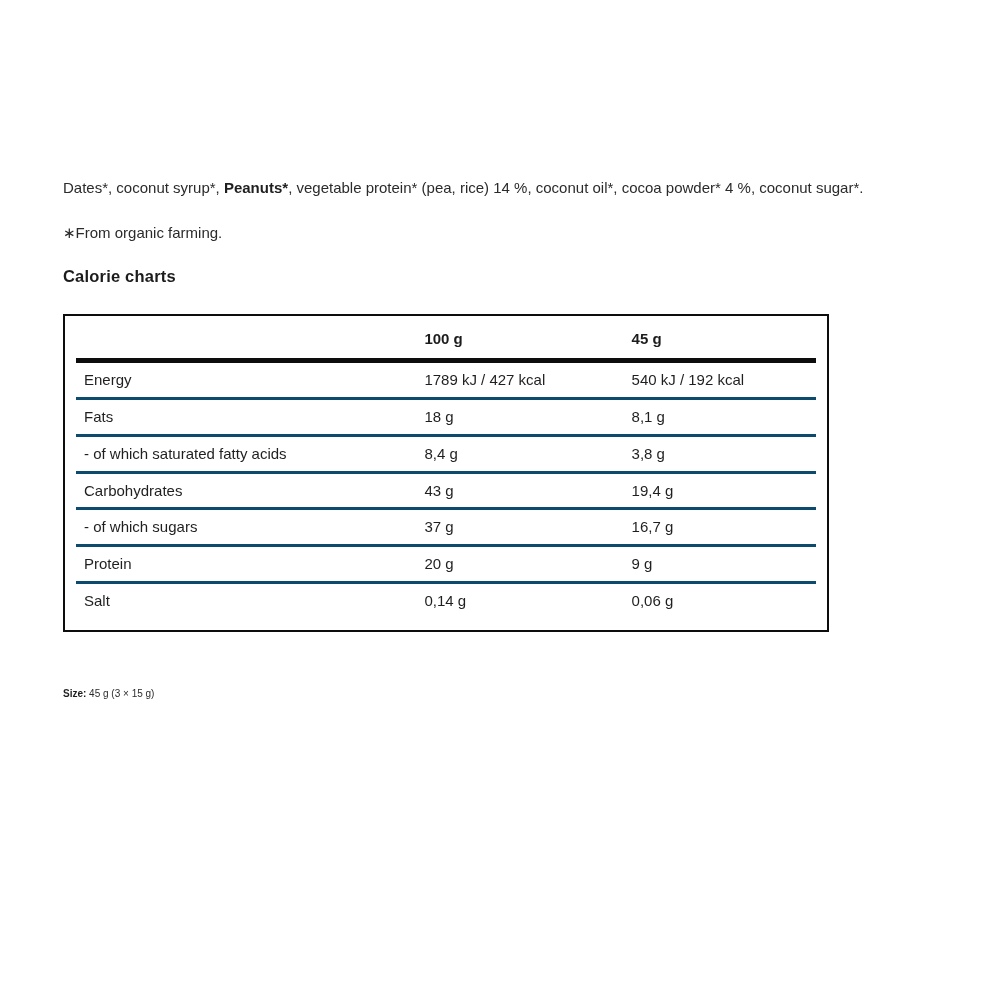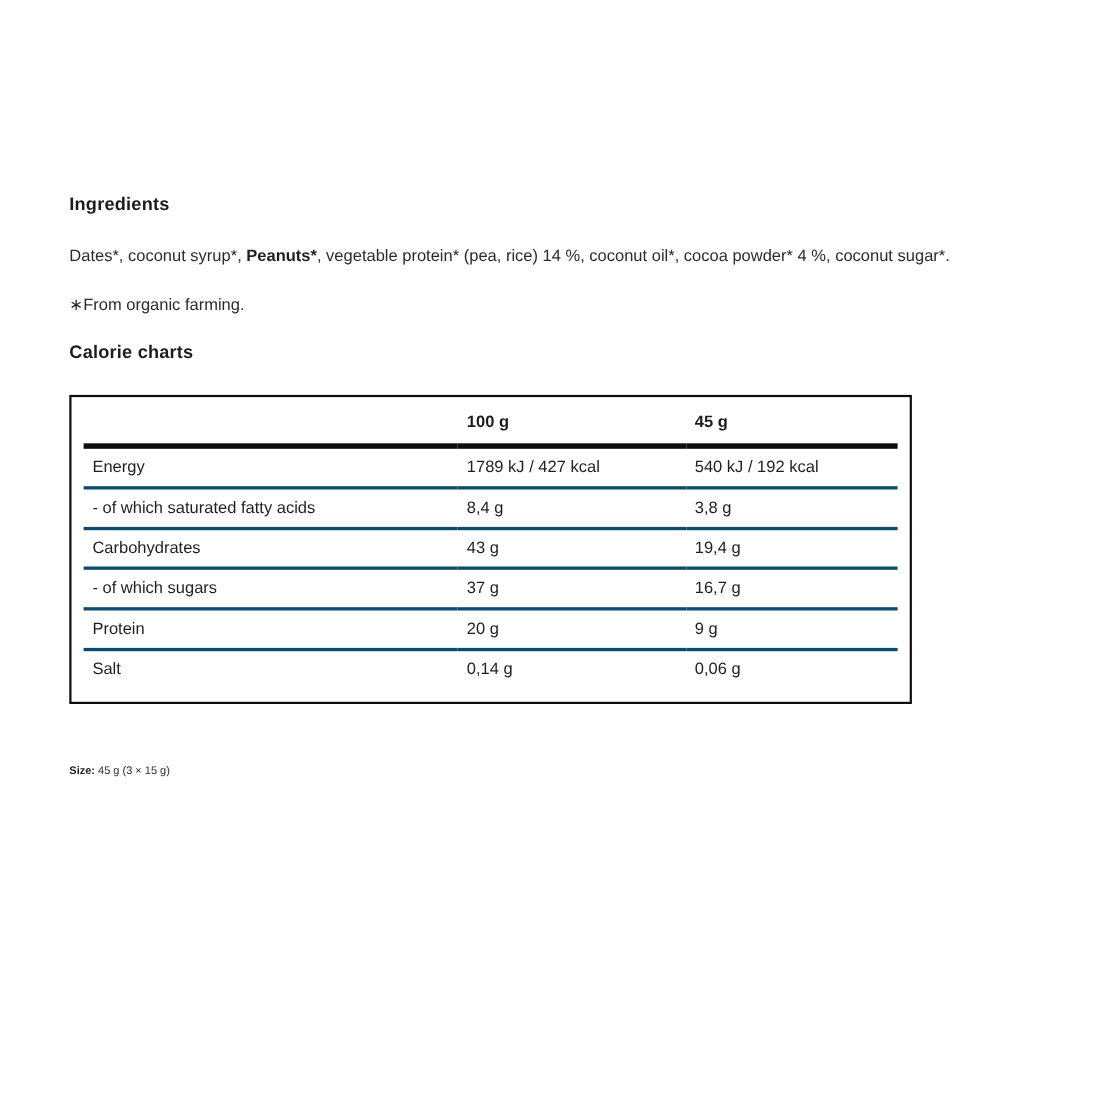--- a/index.html
+++ b/index.html
@@ -70,21 +70,20 @@
     line-height: 1.45;
     color: #2b2b2b;
     margin: 55px 0 0 0;
   }
 </style>
 </head>
 <body>
 
 <main class="content">
 
-  <h2 class="section-heading">Ingredients</h2>
 
   <p class="body-text">
     <span>Dates*, coconut syrup*, </span><strong>Peanuts*</strong><span>, vegetable protein* (pea, rice) 14 %, coconut oil*, cocoa powder* 4 %, coconut sugar*.</span>
   </p>
 
   <p class="body-text">∗From organic farming.</p>
 
 
   <h2 class="section-heading calorie-heading">Calorie charts</h2>
 
@@ -100,20 +99,25 @@
           <th></th>
           <th>100 g</th>
           <th>45 g</th>
         </tr>
       </thead>
       <tbody>
           <tr>
             <td>Energy</td>
             <td>1789 kJ / 427 kcal</td>
             <td>540 kJ / 192 kcal</td>
+          </tr>
+          <tr>
+            <td>Fats</td>
+            <td>18 g</td>
+            <td>8,1 g</td>
           </tr>
           <tr>
             <td>- of which saturated fatty acids</td>
             <td>8,4 g</td>
             <td>3,8 g</td>
           </tr>
           <tr>
             <td>Carbohydrates</td>
             <td>43 g</td>
             <td>19,4 g</td>

